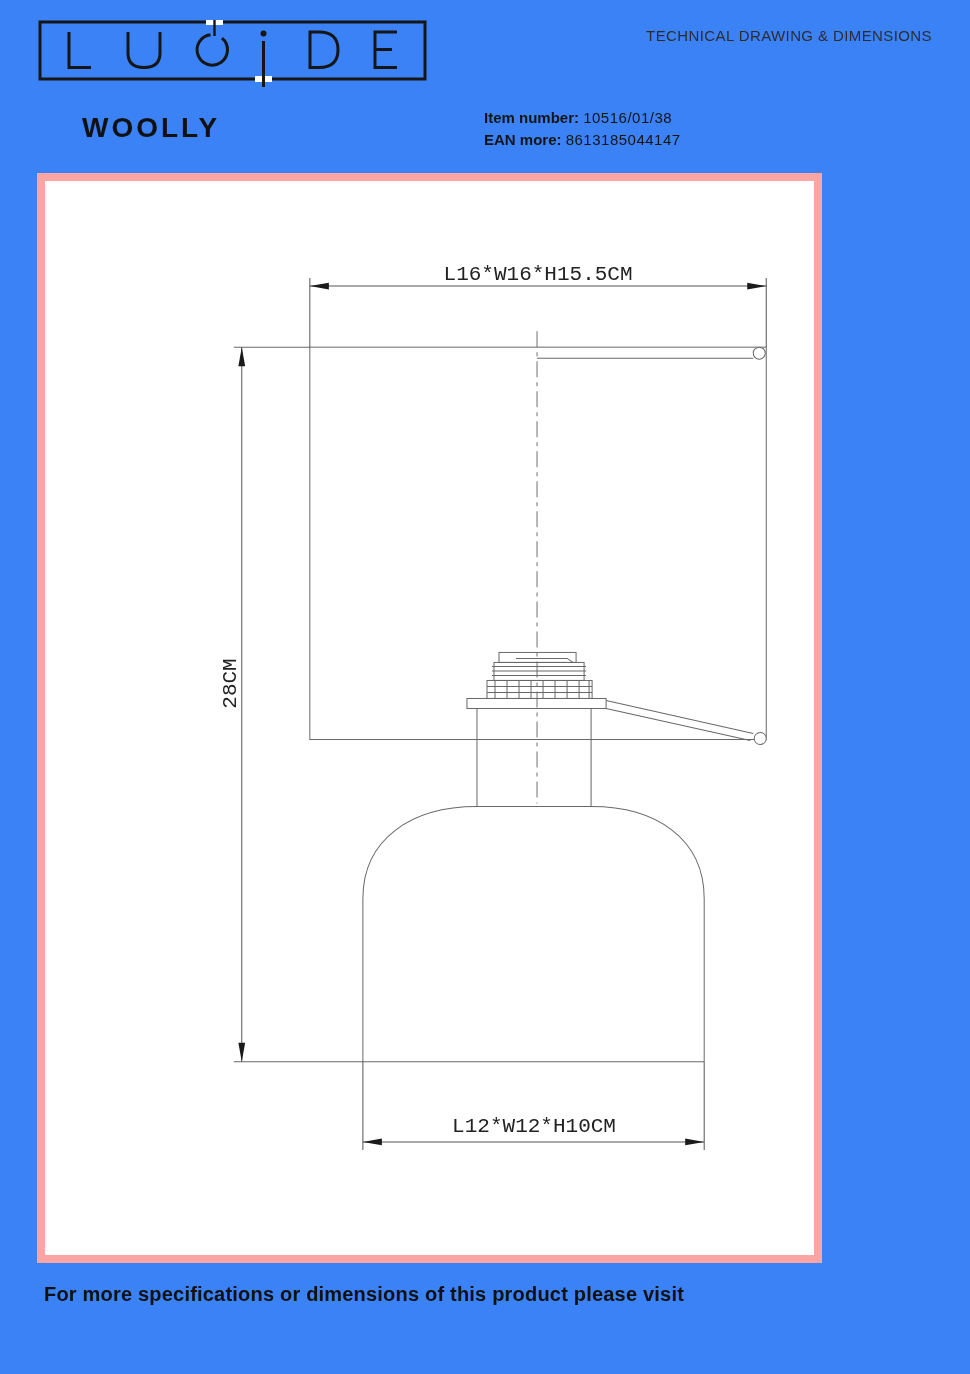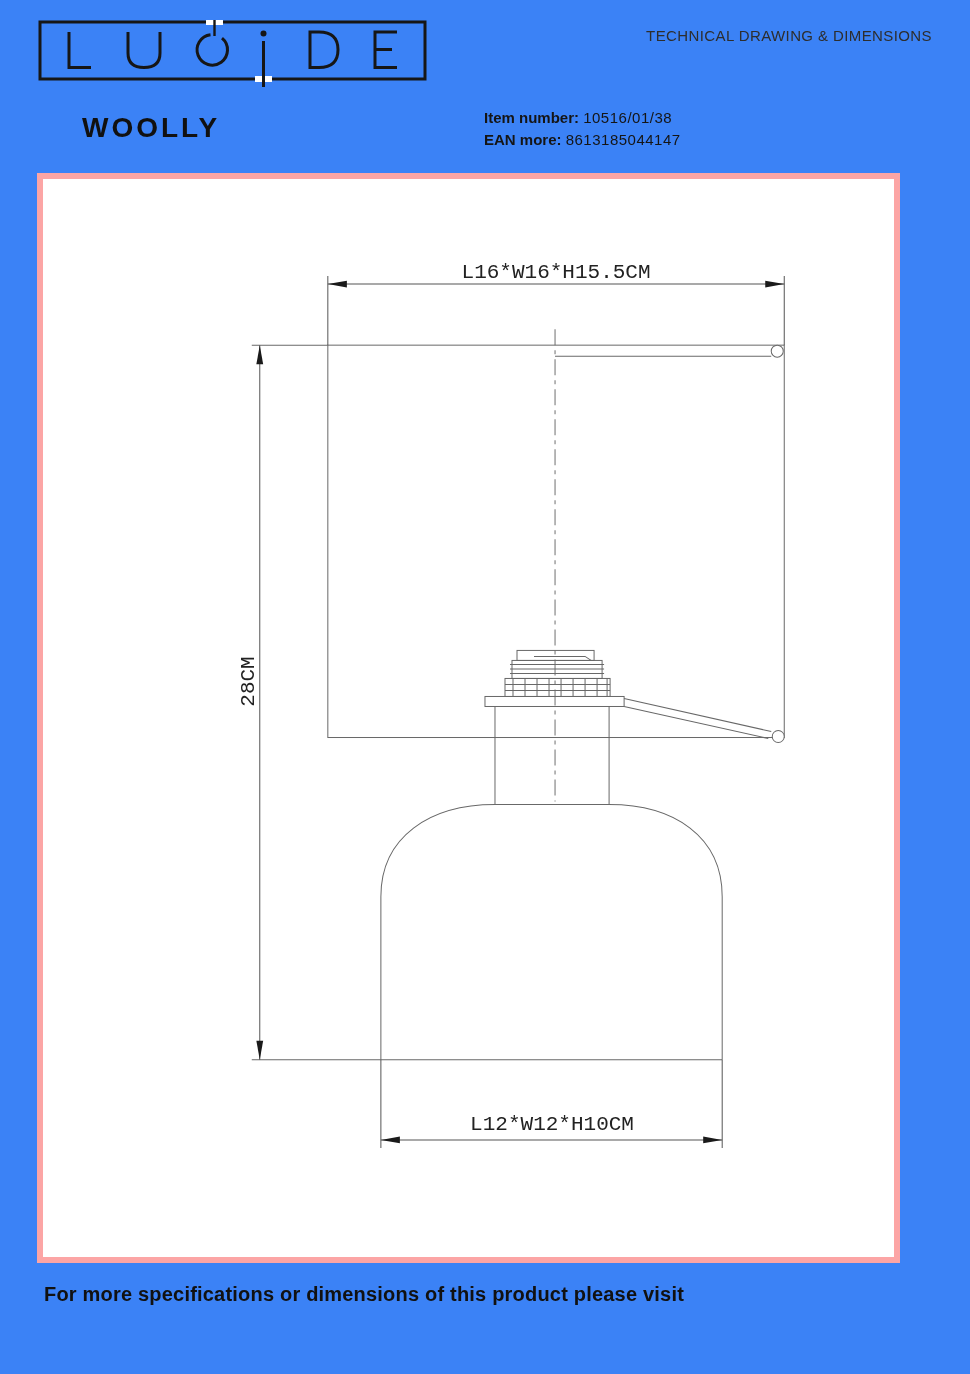--- a/index.html
+++ b/index.html
@@ -25,24 +25,23 @@
   }
   .product-name {
     position: absolute; left: 44px; top: 112px;
     font-size: 28px; font-weight: bold; letter-spacing: 3px; color: #111; margin-left: 38px;
   }
   .item-block { position: absolute; left: 484px; top: 107px; font-size: 15px; line-height: 22px; color: #151515; }
   .item-block .lbl { font-weight: bold; }
   .item-block .val { font-weight: normal; letter-spacing: 0.5px; }
   .frame {
     position: absolute; left: 37px; top: 173px;
-    width: 863px; height: 1090px;
-    border: 6px solid #fca5a5;
+    width: 785px; height: 1090px;
+    border: 8px solid #fca5a5;
     background: #fff;
-    padding-left: 20px;
   }
   .drawing { display: block; width: 899px; height: 1086px; }
   .drawing .geo { stroke: #686868; stroke-width: 1; fill: none; }
   .drawing .dim { stroke: #555; stroke-width: 1; fill: none; }
   .drawing .cl  { stroke: #6f6f6f; stroke-width: 1; fill: none; stroke-dasharray: 16 5 4 5; }
   .drawing .arrow { fill: #1a1a1a; stroke: none; }
   .drawing .node { fill: #fff; stroke: #686868; stroke-width: 1; }
   .drawing text {
     font-family: "Liberation Mono", "DejaVu Sans Mono", monospace;
     font-size: 21px; fill: #222;

